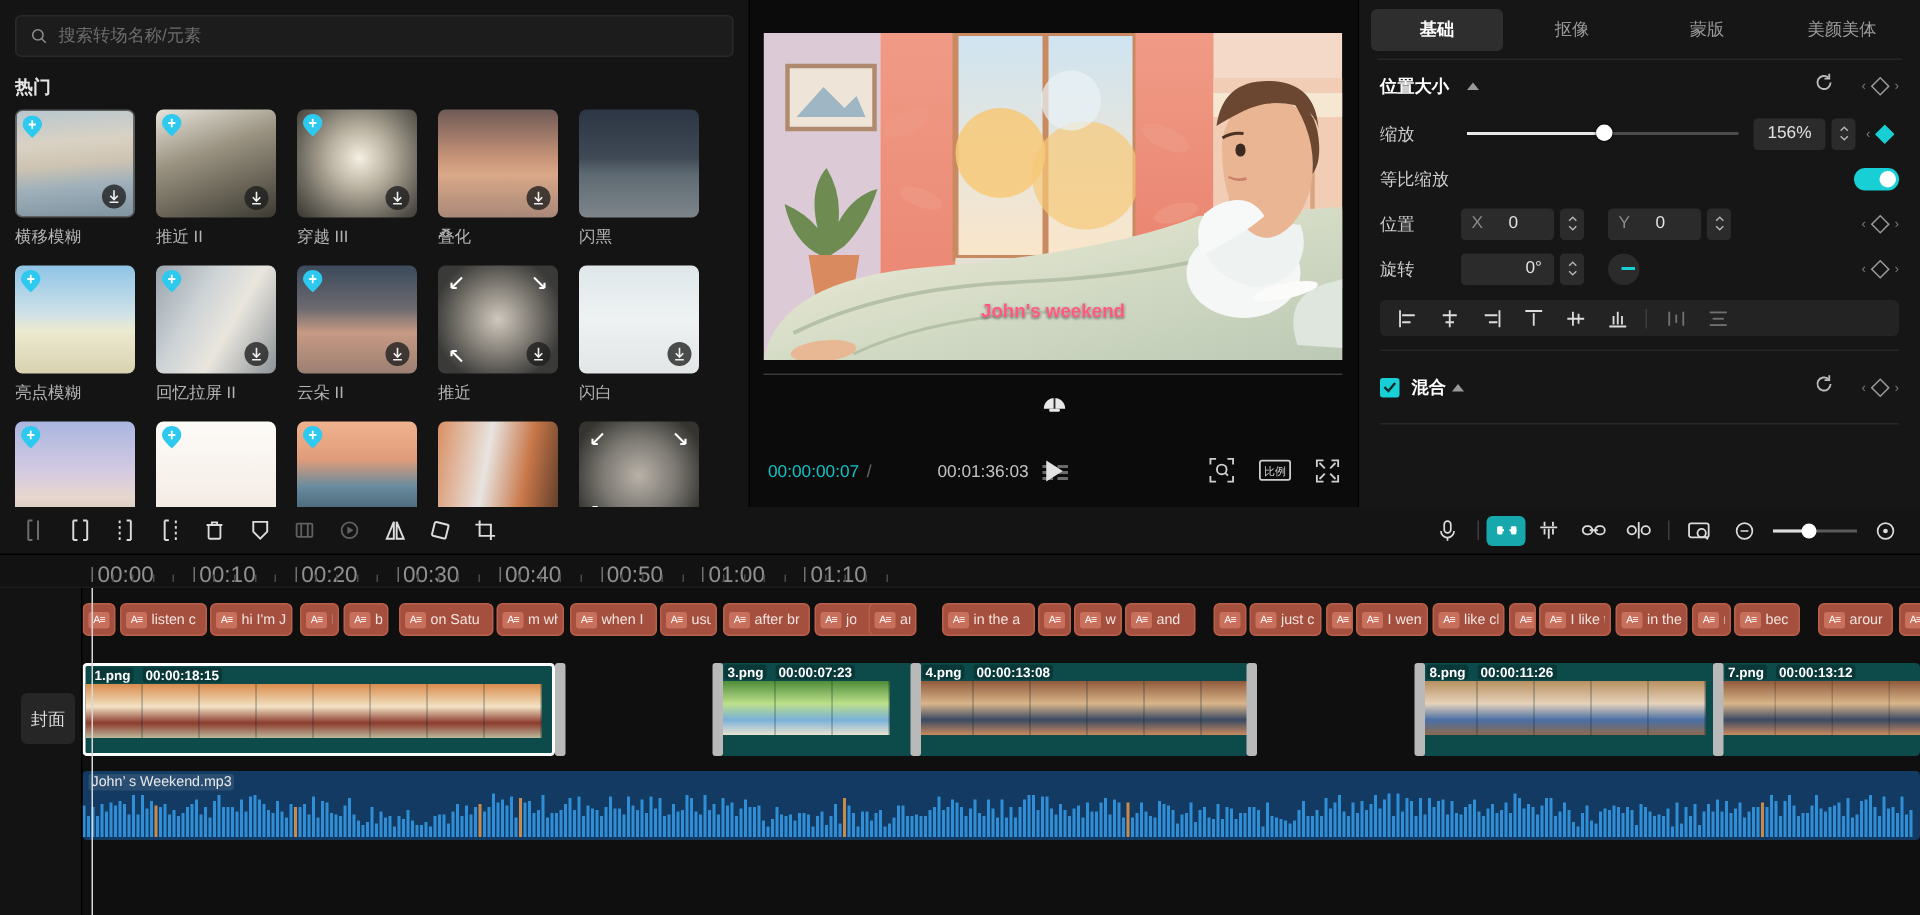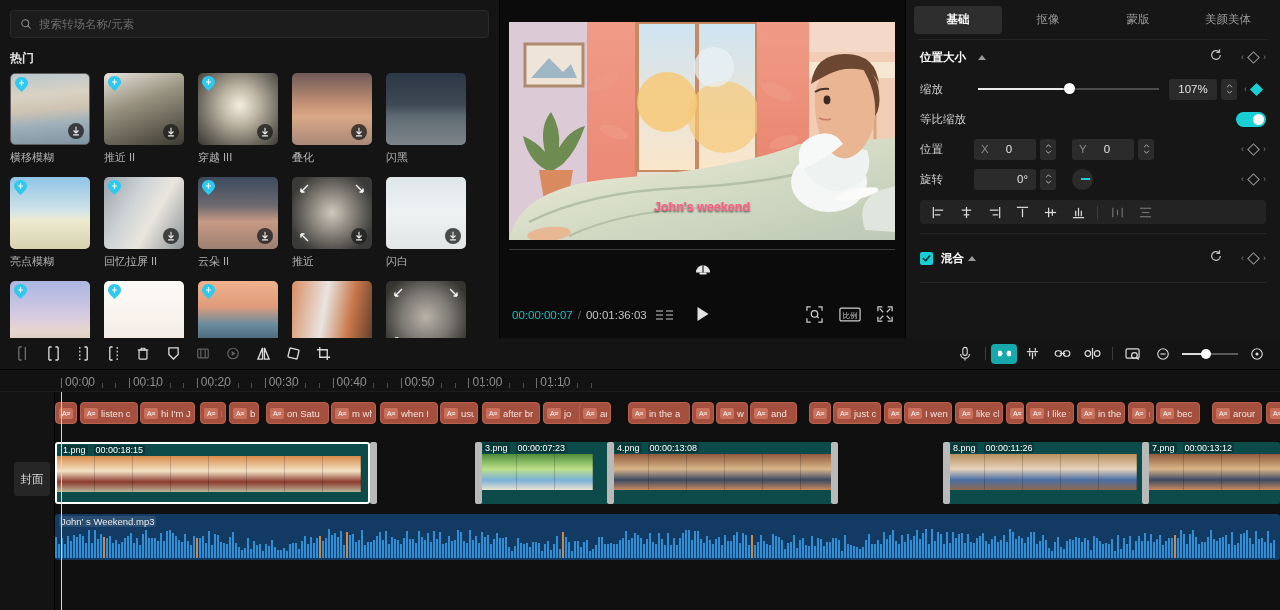--- a/index.html
+++ b/index.html
@@ -38,21 +38,21 @@
   .stage{ position:absolute; left:9px; top:22px; width:386px; height:218px;
     background:#000; overflow:hidden; }
   .sub{ position:absolute; left:0; right:0; bottom:26px; text-align:center;
     font-size:12.5px; font-weight:bold; color:#ff5a7a; text-shadow:0 0 2px #fff,0 1px 2px #000; }
   .divider{ position:absolute; left:9px; top:249px; width:386px; height:1px; background:#3a3a3a; }
   .bulb{ position:absolute; left:0; right:0; top:260px; display:flex; justify-content:center; }
   .pctl{ position:absolute; left:0; right:0; top:303px; height:24px; display:flex;
     align-items:center; padding:0 12px; font-size:11.5px; }
   .tc-cur{ color:#0fc4c8; }
   .tc-sep{ color:#6a6a6a; margin:0 5px; }
-  .tc-tot{ color:#c4c4c4; }
+  .tc-tot{ color:#c4c4c4;margin-left:39px; }
   .listicon{ margin-left:9px; display:flex; gap:3px; }
   .listicon i{ display:block; width:7px; height:11px;
     background:repeating-linear-gradient(#6a6a6a 0 2px,transparent 2px 4px); }
   .playbtn{ position:absolute; left:50%; transform:translateX(-50%); cursor:pointer; }
   .pright{ margin-left:auto; display:flex; align-items:center; gap:16px; }
 
   
   .props{ width:375px; height:338px; background:#161616; position:relative;
     border-left:1px solid #000; }
   .tabs{ display:flex; padding:6px 8px 0 8px; gap:2px; }
@@ -107,21 +107,21 @@
   .ti.act{ background:#17a8ad; border-radius:4px; width:26px; height:20px; }
   .zoomline{ width:56px; height:2px; background:#5a5a5a; position:relative; margin:0 4px; }
   .zoomline i{ position:absolute; left:0; top:0; height:2px; width:26px; background:#ddd; }
   .zoomline b{ position:absolute; left:22px; top:-4px; width:10px; height:10px; border-radius:50%;
     background:#fff; }
 
   .ruler{ position:relative; height:22px; background:#121212; border-bottom:1px solid #1d1d1d;
     overflow:hidden; }
   .ruler .tick{ position:absolute; top:13px; width:1px; height:5px; background:#4a4a4a; }
   .ruler .maj{ position:absolute; top:8px; width:1px; height:10px; background:#707070; }
-  .ruler .rl{ position:absolute; top:5px; font-size:12px; color:#8f8f8f; }
+  .ruler .rl{ position:absolute; top:5px; font-size:15px; color:#8f8f8f; }
 
   .tracks{ position:relative; height:218px; overflow:hidden; background:#0f0f0f; }
   .tkhdr{ position:absolute; left:0; top:0; width:55px; height:218px; background:#131313;
     border-right:1px solid #000; z-index:4; }
   .coverbtn{ position:absolute; left:14px; top:70px; width:36px; height:34px; background:#262626;
     border-radius:4px; display:flex; align-items:center; justify-content:center;
     font-size:11.5px; color:#dcdcdc; cursor:pointer; }
 
   .trk-text{ position:absolute; left:55px; top:10px; height:22px; right:0; }
   .tclip{ position:absolute; top:0; height:22px; background:#a5503f; border-radius:4px;
@@ -130,21 +130,21 @@
   .tclip .ai{ flex:0 0 auto; width:14px; height:11px; background:#c9705d; border-radius:2px;
     display:flex; align-items:center; justify-content:center; font-size:7px; color:#fff;
     letter-spacing:-.5px; }
   .tclip span.tx{ font-size:9.5px; color:#f2e2de; white-space:nowrap; overflow:hidden; }
 
   .trk-vid{ position:absolute; left:55px; top:50px; height:62px; right:0; }
   .vclip{ position:absolute; top:0; height:62px; background:#0d4b4b; border-radius:3px;
     overflow:hidden; }
   .vclip .hd{ position:absolute; left:0; top:0; right:0; height:12px;
     display:flex; align-items:center; gap:6px; padding-left:4px; }
-  .vclip .hd b{ font-size:9px; font-weight:normal; color:#fff; background:rgba(0,0,0,.25);
+  .vclip .hd b{ font-size:9px; font-weight:bold; color:#fff; background:rgba(0,0,0,.25);
     padding:0 2px; border-radius:2px; }
   .vclip .strip{ position:absolute; left:0; right:0; top:12px; height:36px; }
   .vclip.sel{ border:2px solid #fff; }
   .vhandle{ position:absolute; top:0; width:7px; height:62px; background:#b9b9b9;
     border-radius:2px; }
 
   .trk-aud{ position:absolute; left:55px; top:122px; height:46px; right:0; }
   .aclip{ position:absolute; left:0; top:0; height:46px; background:#123a63;
     border-radius:3px; overflow:hidden; }
   .aclip .an{ position:absolute; left:4px; top:2px; font-size:9.5px; color:#eaeaea;
@@ -493,21 +493,21 @@
         <span class="chev">›</span>
       </div>
 
       <div class="row">
         <span class="lbl">缩放</span>
         <span class="slider" id="scaleSlider">
           <span class="trk"></span>
             <span class="fil" id="scfil" style="width: 50%;"></span>
             <span class="knb" id="scknb" style="left: calc(50% - 5px);"></span>
         </span>
-        <span class="numbox" style="width:48px">107%</span>
+        <span class="numbox" style="width:48px">156%</span>
         <span class="stepper">
           <svg width="7" height="4" viewBox="0 0 8 5">
               <path d="M1 4 L4 1 L7 4" fill="none" stroke="#b5b5b5" stroke-width="1.2"></path>
             </svg>
           <svg width="7" height="4" viewBox="0 0 8 5">
               <path d="M1 1 L4 4 L7 1" fill="none" stroke="#b5b5b5" stroke-width="1.2"></path>
             </svg>
         </span>
         <span class="chev" style="margin-left:7px">‹</span>
         <span class="kf on" style="margin:0 5px"></span>

